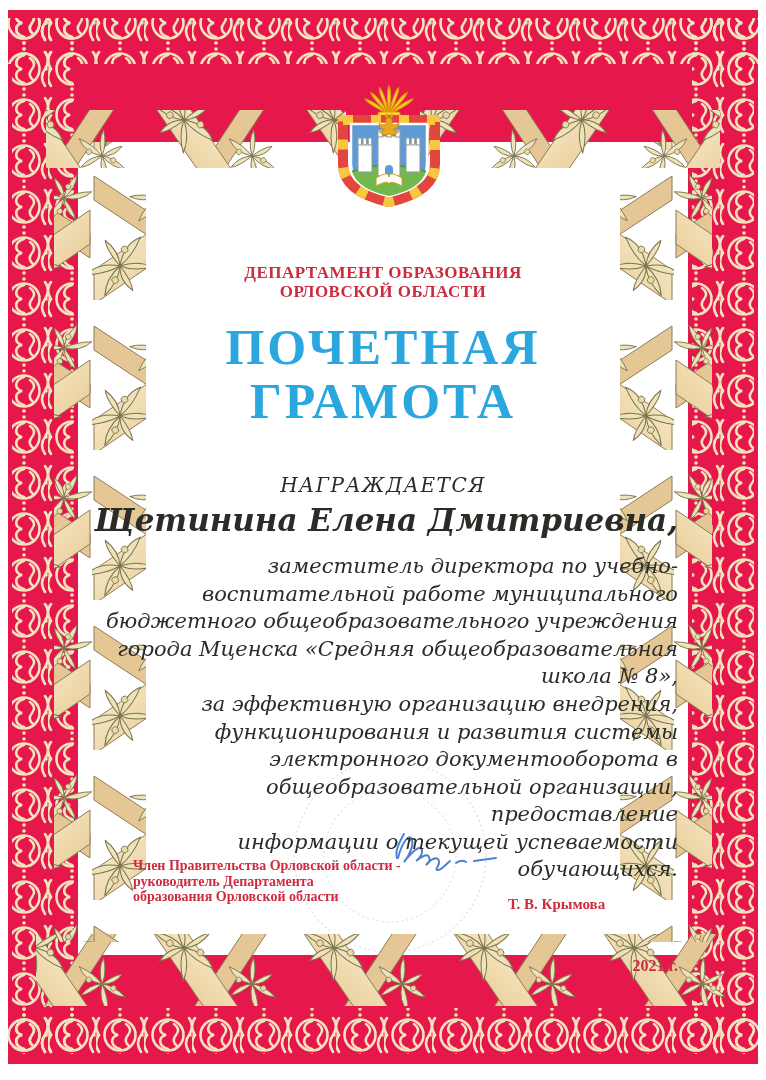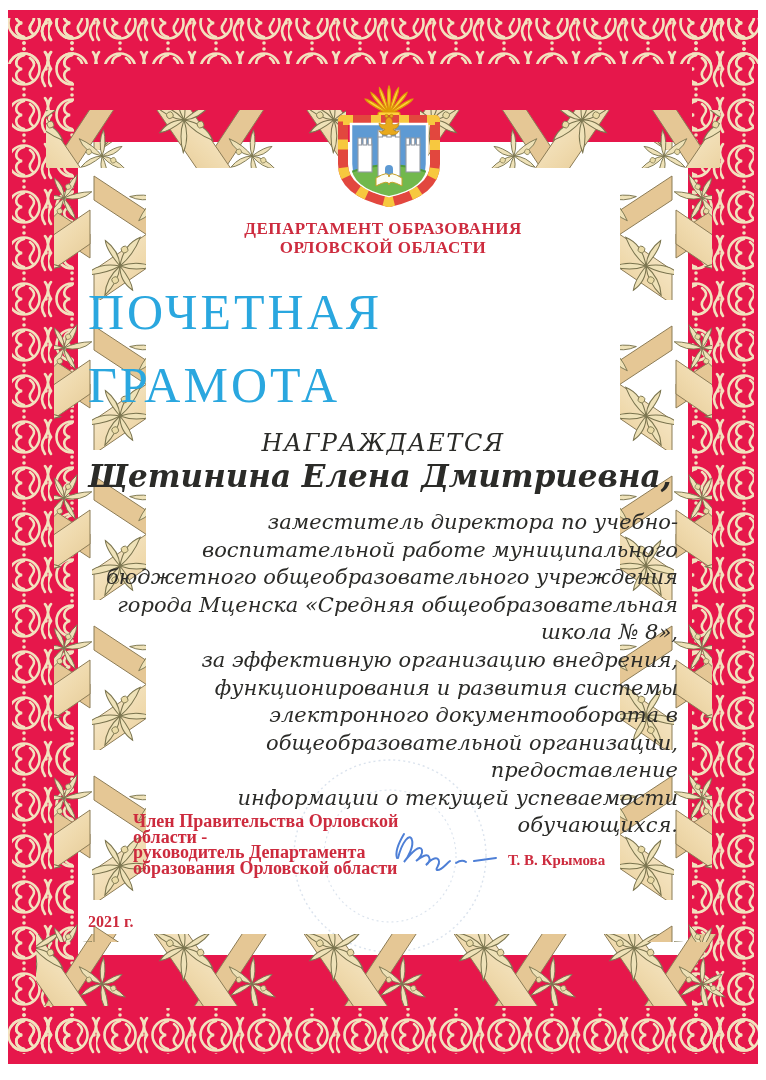--- a/index.html
+++ b/index.html
@@ -7,59 +7,59 @@
     position:relative;width:766px;height:1080px;background:#ffffff;
     overflow:hidden;font-family:"Liberation Serif",serif;
   }
   .decor{position:absolute;left:0;top:0;}
   .frame-red{fill:var(--frame-red,#E6174B);}
   .orn-s{stroke:var(--ornament-cream,#F2E2BE);}
   .orn-f{fill:var(--ornament-cream,#F2E2BE);}
   .leaf{fill:#EFE2B8;stroke:#7A744E;stroke-width:1;}
   .acorn{fill:#EADBA6;stroke:#7A744E;stroke-width:.8;}
   .shield{fill:var(--shield-blue,#5E9AD3);}
-  .content > div{position:absolute;}
+  .content > div{position:absolute;margin-top:44px;}
   .issuer{
     left:88px;top:219px;width:590px;text-align:center;
     color:var(--accent-red,#CD2B3E);font-weight:bold;font-size:17px;
     line-height:19px;letter-spacing:.5px;white-space:pre-line;
   }
   .doc-title{
-    left:88px;top:276px;width:590px;text-align:left;
-    color:var(--title-blue,#2AA7DF);font-weight:normal;font-size:50px;
-    line-height:73px;letter-spacing:3px;white-space:pre-line;
+    left:88px;top:276px;width:590px;text-align:center;
+    color:var(--title-blue,#2AA7DF);font-weight:bold;font-size:50px;
+    line-height:54px;letter-spacing:3px;white-space:pre-line;
   }
   .award-label{
     left:88px;top:429px;width:590px;text-align:center;
-    color:var(--text-black,#2B2B28);font-style:italic;font-size:24px;
+    color:var(--text-black,#2B2B28);font-style:italic;font-size:20px;
     letter-spacing:1.5px;font-family:"DejaVu Serif","Liberation Serif",serif;
   }
   .recipient{
-    left:88px;top:458px;width:590px;text-align:left;
+    left:88px;top:458px;width:590px;text-align:right;
     color:var(--text-black,#2B2B28);font-style:italic;font-weight:bold;font-size:31px;
     font-family:"DejaVu Serif","Liberation Serif",serif;
   }
   .body-lines{
     left:88px;top:509px;width:590px;text-align:right;
     color:var(--text-black,#2B2B28);font-style:italic;font-size:21px;
     line-height:27.5px;white-space:pre-line;
     font-family:"DejaVu Serif","Liberation Serif",serif;
   }
   .body-reason{top:647px;font-style:italic;}
   .sig-title{
     left:133px;top:814px;width:330px;text-align:left;
-    color:var(--accent-red,#CD2B3E);font-weight:bold;font-size:18px;
+    color:var(--accent-red,#CD2B3E);font-weight:bold;font-size:14px;
     line-height:15.5px;white-space:pre-line;
   }
   .sig-name{
     left:508px;top:852px;width:140px;text-align:left;
     color:var(--accent-red,#CD2B3E);font-weight:bold;font-size:15px;
   }
   .year{
-    left:88px;top:913px;width:590px;text-align:left;
+    left:88px;top:913px;width:590px;text-align:right;
     color:var(--accent-red,#CD2B3E);font-weight:bold;font-size:16px;
   }
 </style>
 </head>
 <body>
 
 <div class="page">
 
   <svg class="decor" width="766" height="1080" viewBox="0 0 766 1080">
     <defs>

